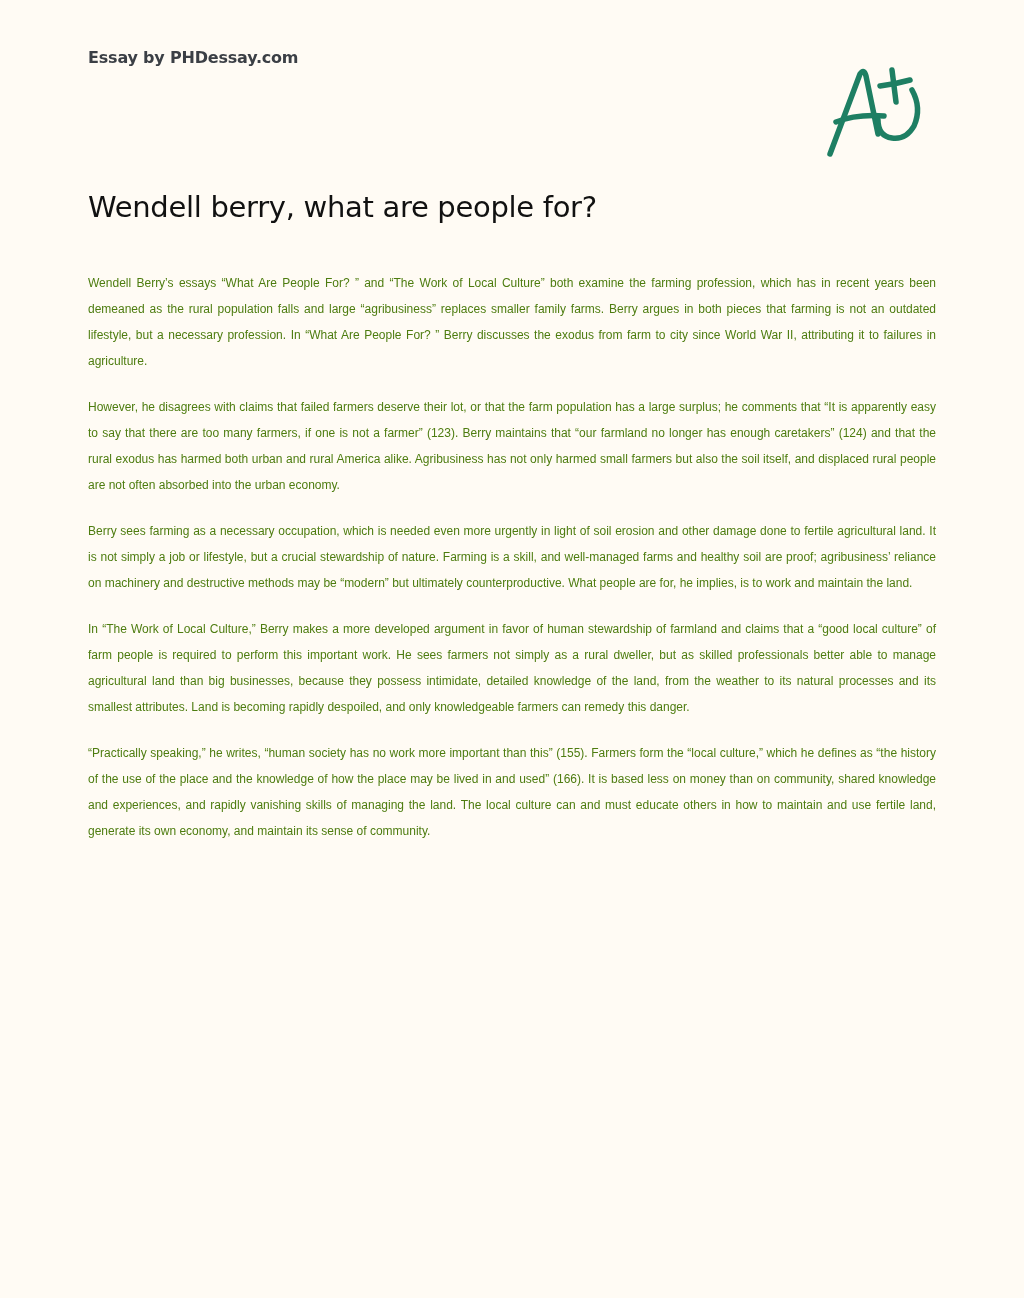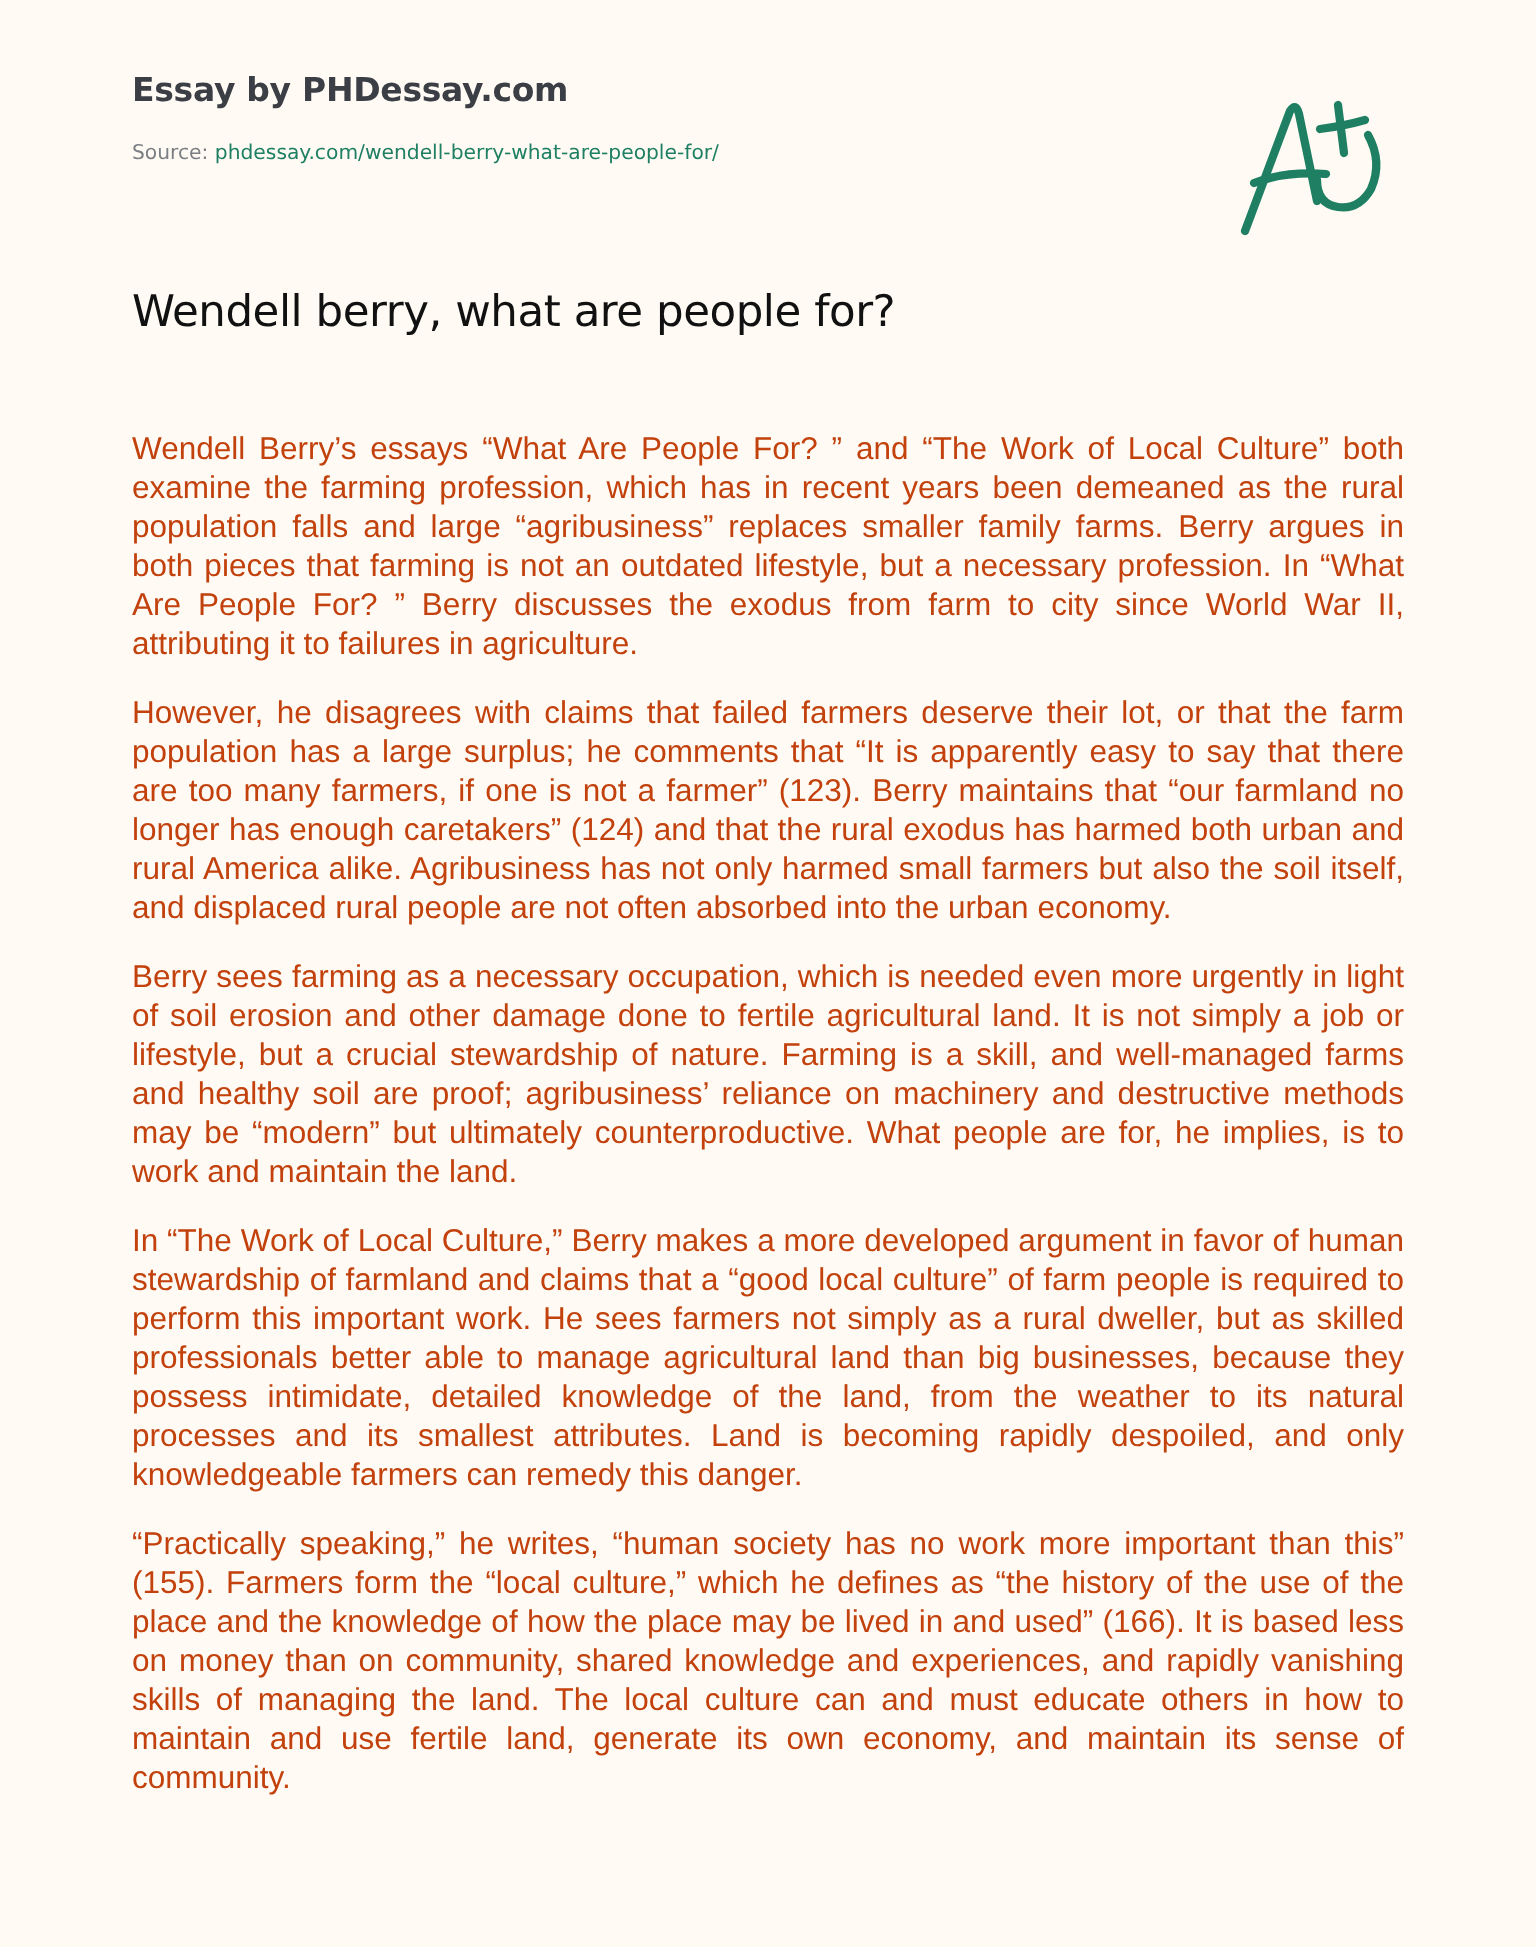--- a/index.html
+++ b/index.html
@@ -8,21 +8,21 @@
       height: 1298px;
       overflow: hidden;
       background: #fffbf4;
       font-family: "DejaVu Sans", sans-serif;
       color: #1a1a1a;
       position: relative;
     }
     .header { position: absolute; left: 88px; top: 48px; }
     .brand {
       font-family: "DejaVu Sans", sans-serif;
-      font-size: 22px;
+      font-size: 16px;
       font-weight: bold;
       color: #3b3f45;
       margin: 0;
       letter-spacing: -0.2px;
     }
     .source {
       margin-top: 21px;
       font-size: 13.5px;
       color: #7b7f84;
     }
@@ -44,37 +44,33 @@
       color: #111;
       letter-spacing: -0.3px;
     }
     .article {
       position: absolute;
       left: 88px;
       top: 270px;
       width: 848px;
     }
     .article p {
-      margin: 17px 0 20px 0;
+      margin: 0 0 20px 0;
       font-family: "Liberation Sans", sans-serif;
-      font-size: 21px;
+      font-size: 12px;
       line-height: 26px;
       text-align: justify;
-      color: #c2410c;
+      color: #4d7c0f;
     }
   </style>
 </head>
 <body>
 
 <div class="header">
   <h2 class="brand">Essay by PHDessay.com</h2>
-  <div class="source">
-    <span>Source:</span>
-    <a href="#">phdessay.com/wendell-berry-what-are-people-for/</a>
-  </div>
 </div>
 
 <svg class="logo" viewBox="0 0 108 96">
   <g fill="none" stroke="#1e7f63" stroke-width="5.5" stroke-linecap="round" stroke-linejoin="round">
     <path d="M8 90 L38 10 Q42 4 44 12 L56 70"></path>
     <path d="M14 58 Q34 50 62 52"></path>
     <path d="M70 6 L74 38"></path>
     <path d="M58 22 Q74 20 88 16"></path>
     <path d="M90 26 Q100 44 92 62 Q84 76 70 74 Q56 72 56 56"></path>
   </g>

